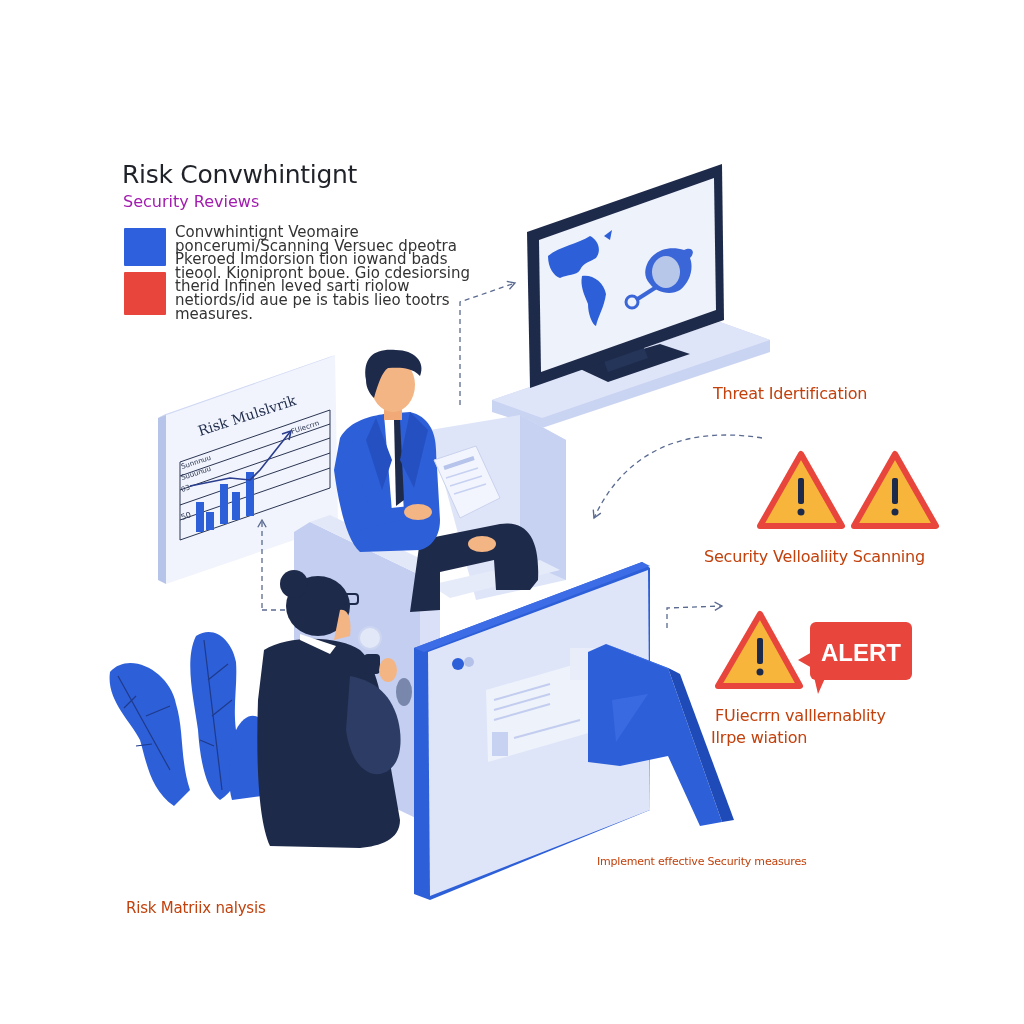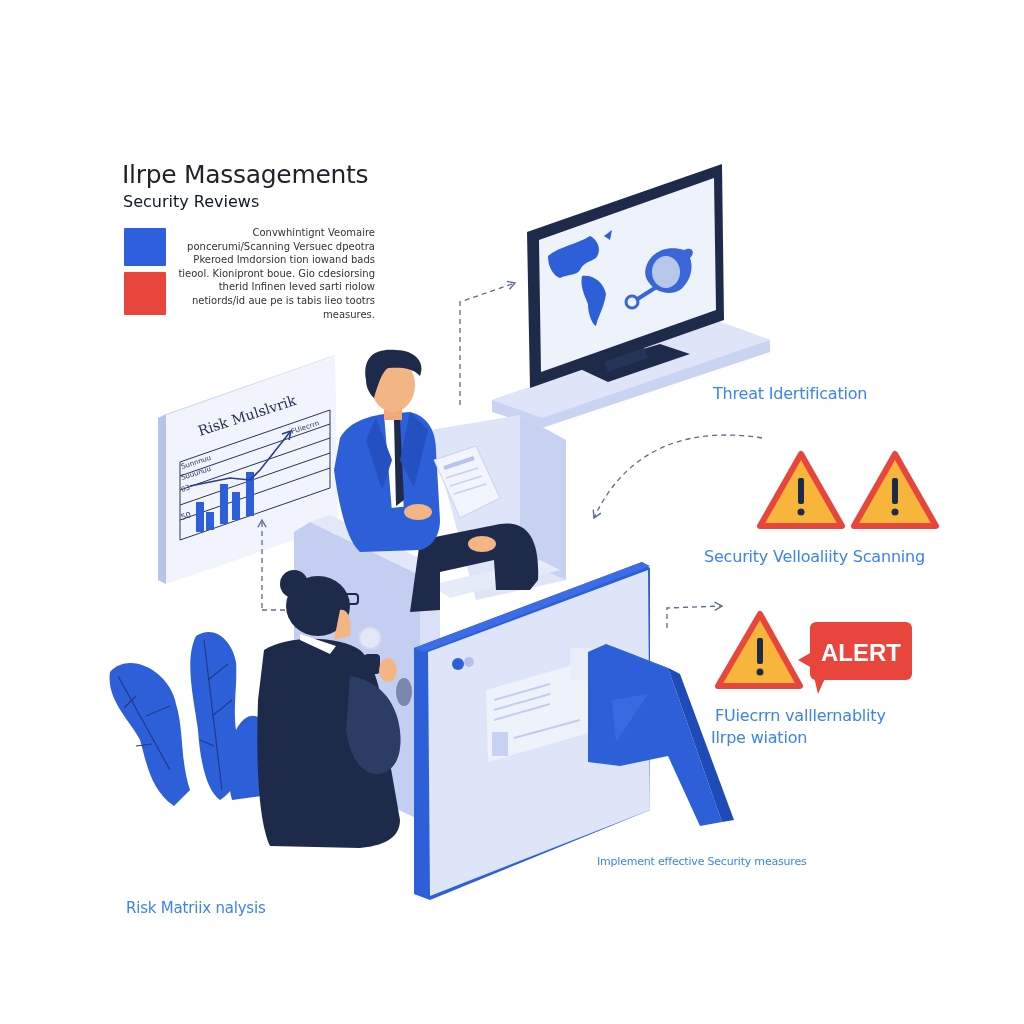--- a/index.html
+++ b/index.html
@@ -9,30 +9,30 @@
     font-family: "DejaVu Sans", "Liberation Sans", sans-serif;
     position: relative;
     color: #1a1d24;
   }
   .abs { position: absolute; }
   .title {
     left: 122px; top: 160px; font-size: 25px; font-weight: 400;
     color: #1f2229; letter-spacing: -0.3px; white-space: nowrap;
   }
   .subtitle {
-    left: 123px; top: 192px; font-size: 16px; color: #0f172a; white-space: nowrap;
+    left: 123px; top: 192px; font-size: 16px; color: #a21caf; white-space: nowrap;
   }
   .swatch { width: 42px; border-radius: 1px; }
   .legend-text {
     left: 175px; top: 226px; width: 200px;
-    font-size: 10px; line-height: 13.6px; color: #333; text-align: right;
+    font-size: 15px; line-height: 13.6px; color: #333;
   }
   .legend-text div { white-space: nowrap; }
   .label {
-    font-size: 16px; color: #3b82f6; white-space: nowrap; letter-spacing: -0.2px; text-align: center;
+    font-size: 16px; color: #c2410c; white-space: nowrap; letter-spacing: -0.2px; text-align: center;
   }
   svg { position: absolute; left: 0; top: 0; }
   .svg-text { font-family: "DejaVu Serif", serif; }
 </style>
 </head>
 <body>
 
 <svg width="1024" height="1024" viewBox="0 0 1024 1024">
   <defs>
     <marker id="arrow" viewBox="0 0 10 10" refX="8" refY="5" markerWidth="8" markerHeight="8" orient="auto">
@@ -201,21 +201,21 @@
     <circle cx="760" cy="672" r="3.5" fill="#1e2a4a"></circle>
   </g>
 
   <g>
     <rect x="810" y="622" width="102" height="58" rx="6" fill="#e8453c"></rect>
     <polygon points="812,652 798,660 812,668 818,694 826,676" fill="#e8453c"></polygon>
     <text x="861" y="661" text-anchor="middle" font-size="24" font-weight="700" fill="#ffffff" font-family="Liberation Sans, sans-serif">ALERT</text>
   </g>
 </svg>
 
-<div class="abs title">Ilrpe Massagements</div>
+<div class="abs title">Risk Convwhintignt</div>
 <div class="abs subtitle">Security Reviews</div>
 
 <div class="abs swatch" style="left:124px;top:228px;height:38px;background:#2e5fdc;"></div>
 <div class="abs swatch" style="left:124px;top:272px;height:43px;background:#e8453c;"></div>
 
 <div class="abs legend-text">
   <div>Convwhintignt Veomaire</div>
   <div>poncerumi/Scanning Versuec dpeotra</div>
   <div>Pkeroed Imdorsion tion iowand bads</div>
   <div>tieool. Kionipront boue. Gio cdesiorsing</div>

